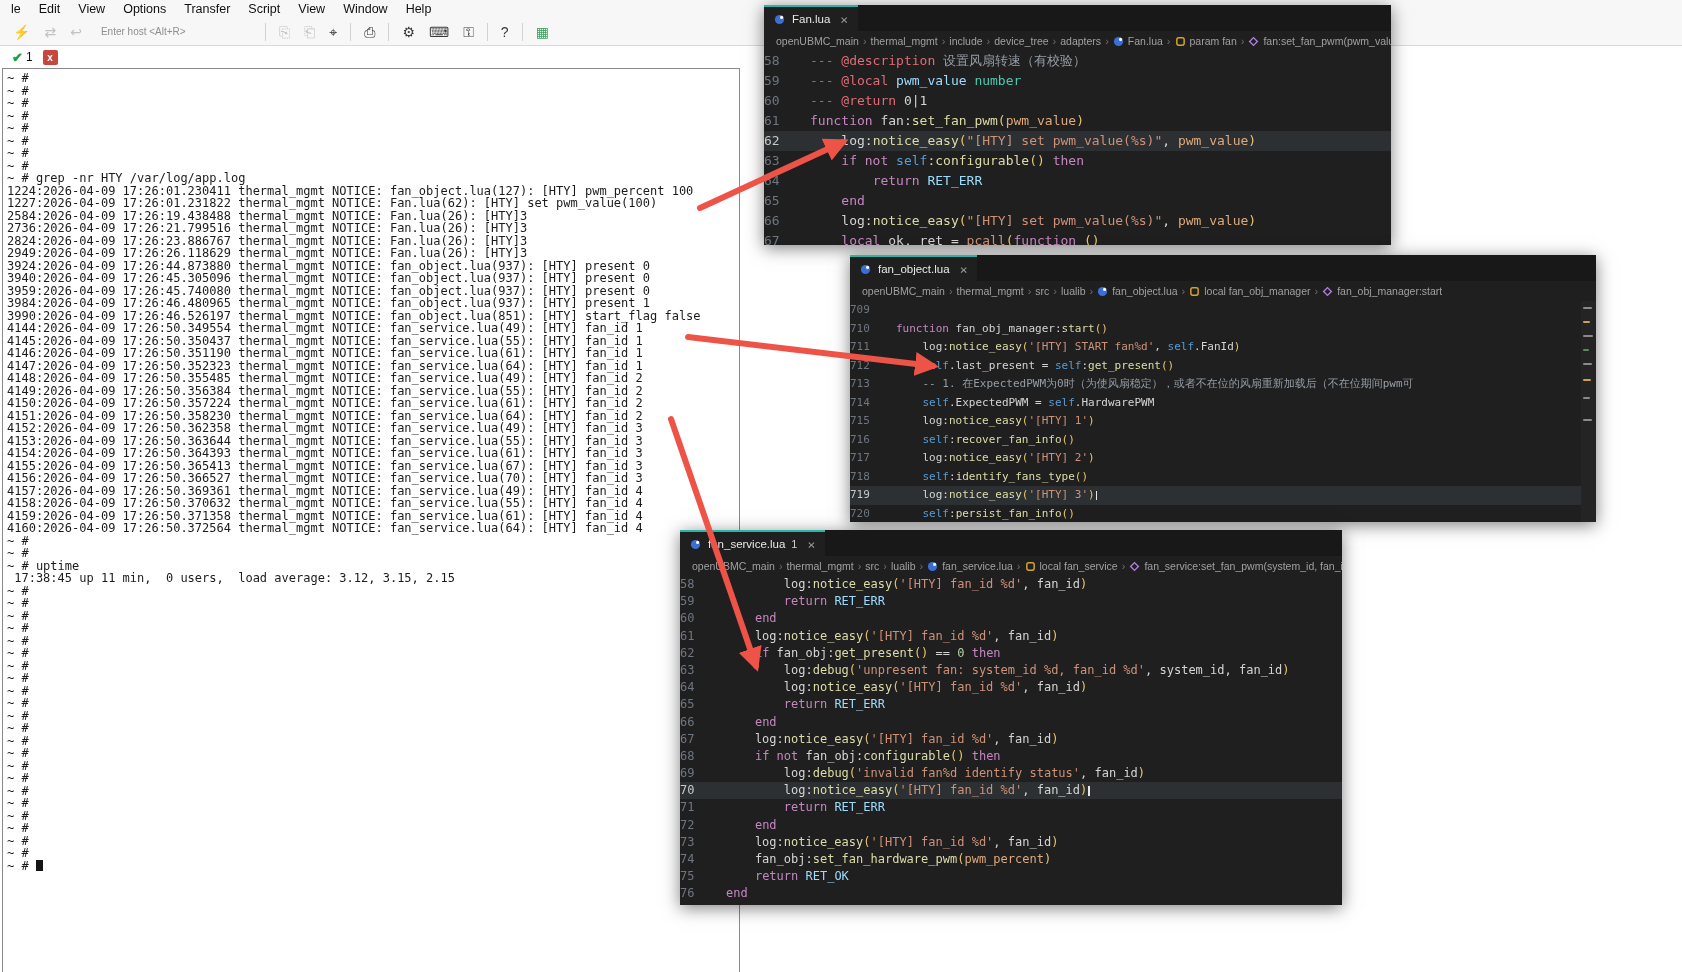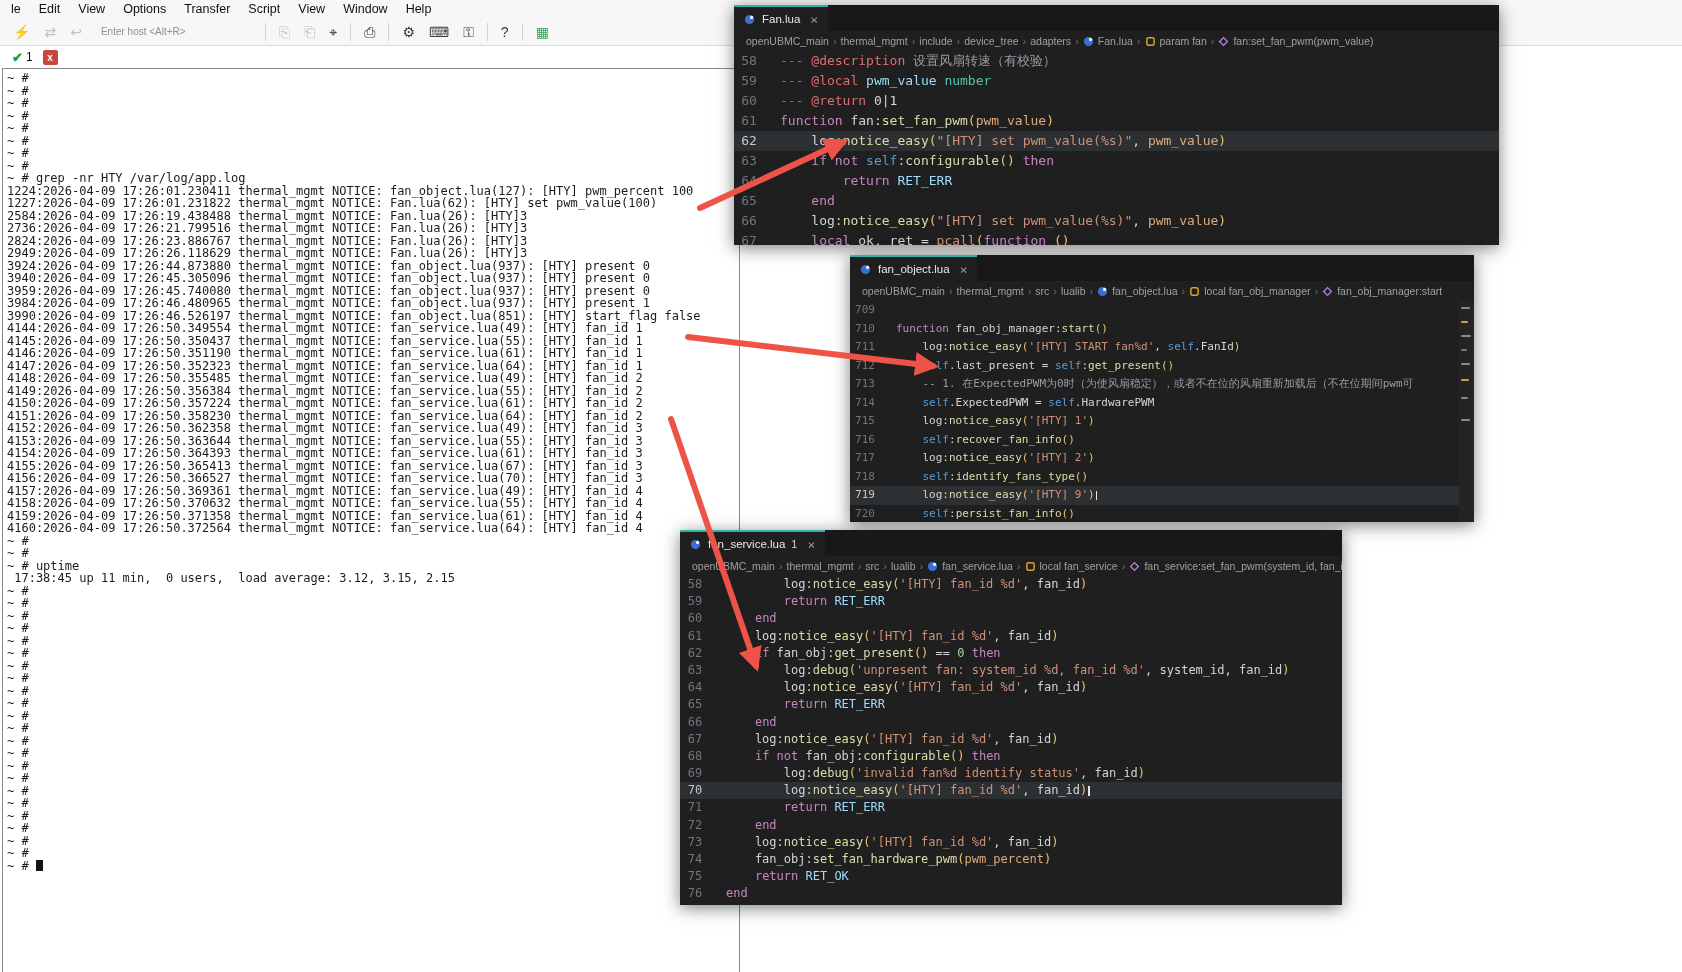--- a/index.html
+++ b/index.html
@@ -20,38 +20,38 @@
   .sess-label{font-size:12px;color:#111;margin-right:10px}
   .sess-close{width:15px;height:15px;background:#c8473c;border-radius:2px;color:#fff;font-size:10px;display:flex;align-items:center;justify-content:center;font-weight:bold}
 
   
   .terminal{position:absolute;left:2px;top:68px;width:738px;bottom:0;background:#fff;border:1px solid #8a8a8a;border-bottom:none;padding:3px 0 0 4px;font-family:"DejaVu Sans Mono","Liberation Mono",monospace;font-size:12px;line-height:12.5px;color:#1b1b1b;overflow:hidden}
   .term-line{height:12.5px;white-space:pre}
   .term-cursor{display:inline-block;width:7px;height:11px;background:#141414;vertical-align:-1px}
 
   
   .editor-window{position:absolute;background:#1f1f1f;box-shadow:0 3px 16px rgba(0,0,0,.5);color:#d4d4d4;font-family:"DejaVu Sans Mono","Liberation Mono",monospace;overflow:hidden}
-  .win1{left:734px;top:5px;width:765px;height:240px}
-  .win2{left:850px;top:255px;width:624px;height:267px}
+  .win1{left:764px;top:5px;width:627px;height:240px}
+  .win2{left:850px;top:255px;width:746px;height:267px}
   .win3{left:680px;top:530px;width:662px;height:375px}
   .tab-bar{height:26px;background:#181818;display:flex;align-items:stretch}
   .tab{background:#1f1f1f;border-top:2px solid var(--accent,#2fb3a6);display:flex;align-items:center;padding:0 10px;gap:6px}
   .tab-label{font-family:"Liberation Sans",sans-serif;font-size:11.5px;color:#e8e8e8;white-space:pre}
   .tab-badge{font-family:"Liberation Sans",sans-serif;font-size:11px;color:#d0d0d0}
   .tab-badge:empty{display:none}
   .tab-close{color:#9a9a9a;font-size:13px;margin-left:4px}
   .breadcrumb{height:20px;display:flex;align-items:center;padding-left:12px;font-family:"Liberation Sans",sans-serif;font-size:10.5px;color:#a0a0a0;gap:3px;white-space:nowrap;overflow:hidden}
   .bc-sep{color:#6e6e6e;font-size:11px;padding:0 1px}
   .bc-icon{display:inline-flex;align-items:center;margin-right:1px}
   .code{position:absolute;left:0;right:0;top:46px;bottom:0;overflow:hidden}
   .code-line{display:flex;white-space:pre}
   .win1 .code-line{height:20px;line-height:20px;font-size:13px}
   .win2 .code-line{height:18.5px;line-height:18.5px;font-size:11px}
   .win3 .code-line{height:17.2px;line-height:17.2px;font-size:12px}
-  .ln{width:46px;text-align:center;padding-right:16px;color:#6f7680;flex:none}
+  .ln{width:46px;text-align:left;padding-right:16px;color:#6f7680;flex:none}
   .code-line.active{background:#2d3032}
   .code-line.active .ln{color:#c6c6c6}
   .caret{display:inline-block;width:1.5px;height:.85em;background:#e8e8e8;vertical-align:-2px;margin-left:1px}
   .minimap{position:absolute;right:0;top:46px;width:15px;bottom:0;background:#242424;display:none}
   .win2 .minimap{display:block}
   .mm-mark{position:absolute;height:2px;border-radius:1px}
 
   
   .tk-kw{color:#C586C0}
   .tk-fn{color:#DCDCAA}
@@ -287,21 +287,21 @@
       <div class="code-line"><span class="ln">709</span><span class="lt"></span></div>
       <div class="code-line"><span class="ln">710</span><span class="lt"><span class="tk-kw">function </span><span class="tk-plain">fan_obj_manager:</span><span class="tk-fn">start</span><span class="tk-paren">()</span></span></div>
       <div class="code-line"><span class="ln">711</span><span class="lt"><span class="tk-plain">    log:</span><span class="tk-fn">notice_easy</span><span class="tk-paren">(</span><span class="tk-str">'[HTY] START fan%d'</span><span class="tk-plain">, </span><span class="tk-self">self</span><span class="tk-plain">.FanId</span><span class="tk-paren">)</span></span></div>
       <div class="code-line"><span class="ln">712</span><span class="lt"><span class="tk-plain">    </span><span class="tk-self">self</span><span class="tk-plain">.last_present = </span><span class="tk-self">self</span><span class="tk-plain">:</span><span class="tk-fn">get_present</span><span class="tk-paren">()</span></span></div>
       <div class="code-line"><span class="ln">713</span><span class="lt"><span class="tk-cmt">    -- 1. 在ExpectedPWM为0时（为使风扇稳定），或者不在位的风扇重新加载后（不在位期间pwm可</span></span></div>
       <div class="code-line"><span class="ln">714</span><span class="lt"><span class="tk-plain">    </span><span class="tk-self">self</span><span class="tk-plain">.ExpectedPWM = </span><span class="tk-self">self</span><span class="tk-plain">.HardwarePWM</span></span></div>
       <div class="code-line"><span class="ln">715</span><span class="lt"><span class="tk-plain">    log:</span><span class="tk-fn">notice_easy</span><span class="tk-paren">(</span><span class="tk-str">'[HTY] 1'</span><span class="tk-paren">)</span></span></div>
       <div class="code-line"><span class="ln">716</span><span class="lt"><span class="tk-plain">    </span><span class="tk-self">self</span><span class="tk-plain">:</span><span class="tk-fn">recover_fan_info</span><span class="tk-paren">()</span></span></div>
       <div class="code-line"><span class="ln">717</span><span class="lt"><span class="tk-plain">    log:</span><span class="tk-fn">notice_easy</span><span class="tk-paren">(</span><span class="tk-str">'[HTY] 2'</span><span class="tk-paren">)</span></span></div>
       <div class="code-line"><span class="ln">718</span><span class="lt"><span class="tk-plain">    </span><span class="tk-self">self</span><span class="tk-plain">:</span><span class="tk-fn">identify_fans_type</span><span class="tk-paren">()</span></span></div>
-      <div class="code-line active"><span class="ln">719</span><span class="lt"><span class="tk-plain">    log:</span><span class="tk-fn">notice_easy</span><span class="tk-paren">(</span><span class="tk-str">'[HTY] 9'</span><span class="tk-paren">)</span><span class="caret"></span></span></div>
+      <div class="code-line active"><span class="ln">719</span><span class="lt"><span class="tk-plain">    log:</span><span class="tk-fn">notice_easy</span><span class="tk-paren">(</span><span class="tk-str">'[HTY] 3'</span><span class="tk-paren">)</span><span class="caret"></span></span></div>
       <div class="code-line"><span class="ln">720</span><span class="lt"><span class="tk-plain">    </span><span class="tk-self">self</span><span class="tk-plain">:</span><span class="tk-fn">persist_fan_info</span><span class="tk-paren">()</span></span></div>
     </div>
   <div class="minimap">
       <div class="mm-mark" style="top: 6px; background: rgb(138, 138, 138); width: 9px; left: 2px;"></div>
       <div class="mm-mark" style="top: 20px; background: rgb(201, 162, 74); width: 7px; left: 2px;"></div>
       <div class="mm-mark" style="top: 34px; background: rgb(138, 138, 138); width: 10px; left: 2px;"></div>
       <div class="mm-mark" style="top: 48px; background: rgb(90, 138, 90); width: 6px; left: 2px;"></div>
       <div class="mm-mark" style="top: 62px; background: rgb(138, 138, 138); width: 9px; left: 2px;"></div>
       <div class="mm-mark" style="top: 78px; background: rgb(201, 162, 74); width: 8px; left: 2px;"></div>
       <div class="mm-mark" style="top: 96px; background: rgb(138, 138, 138); width: 7px; left: 2px;"></div>

